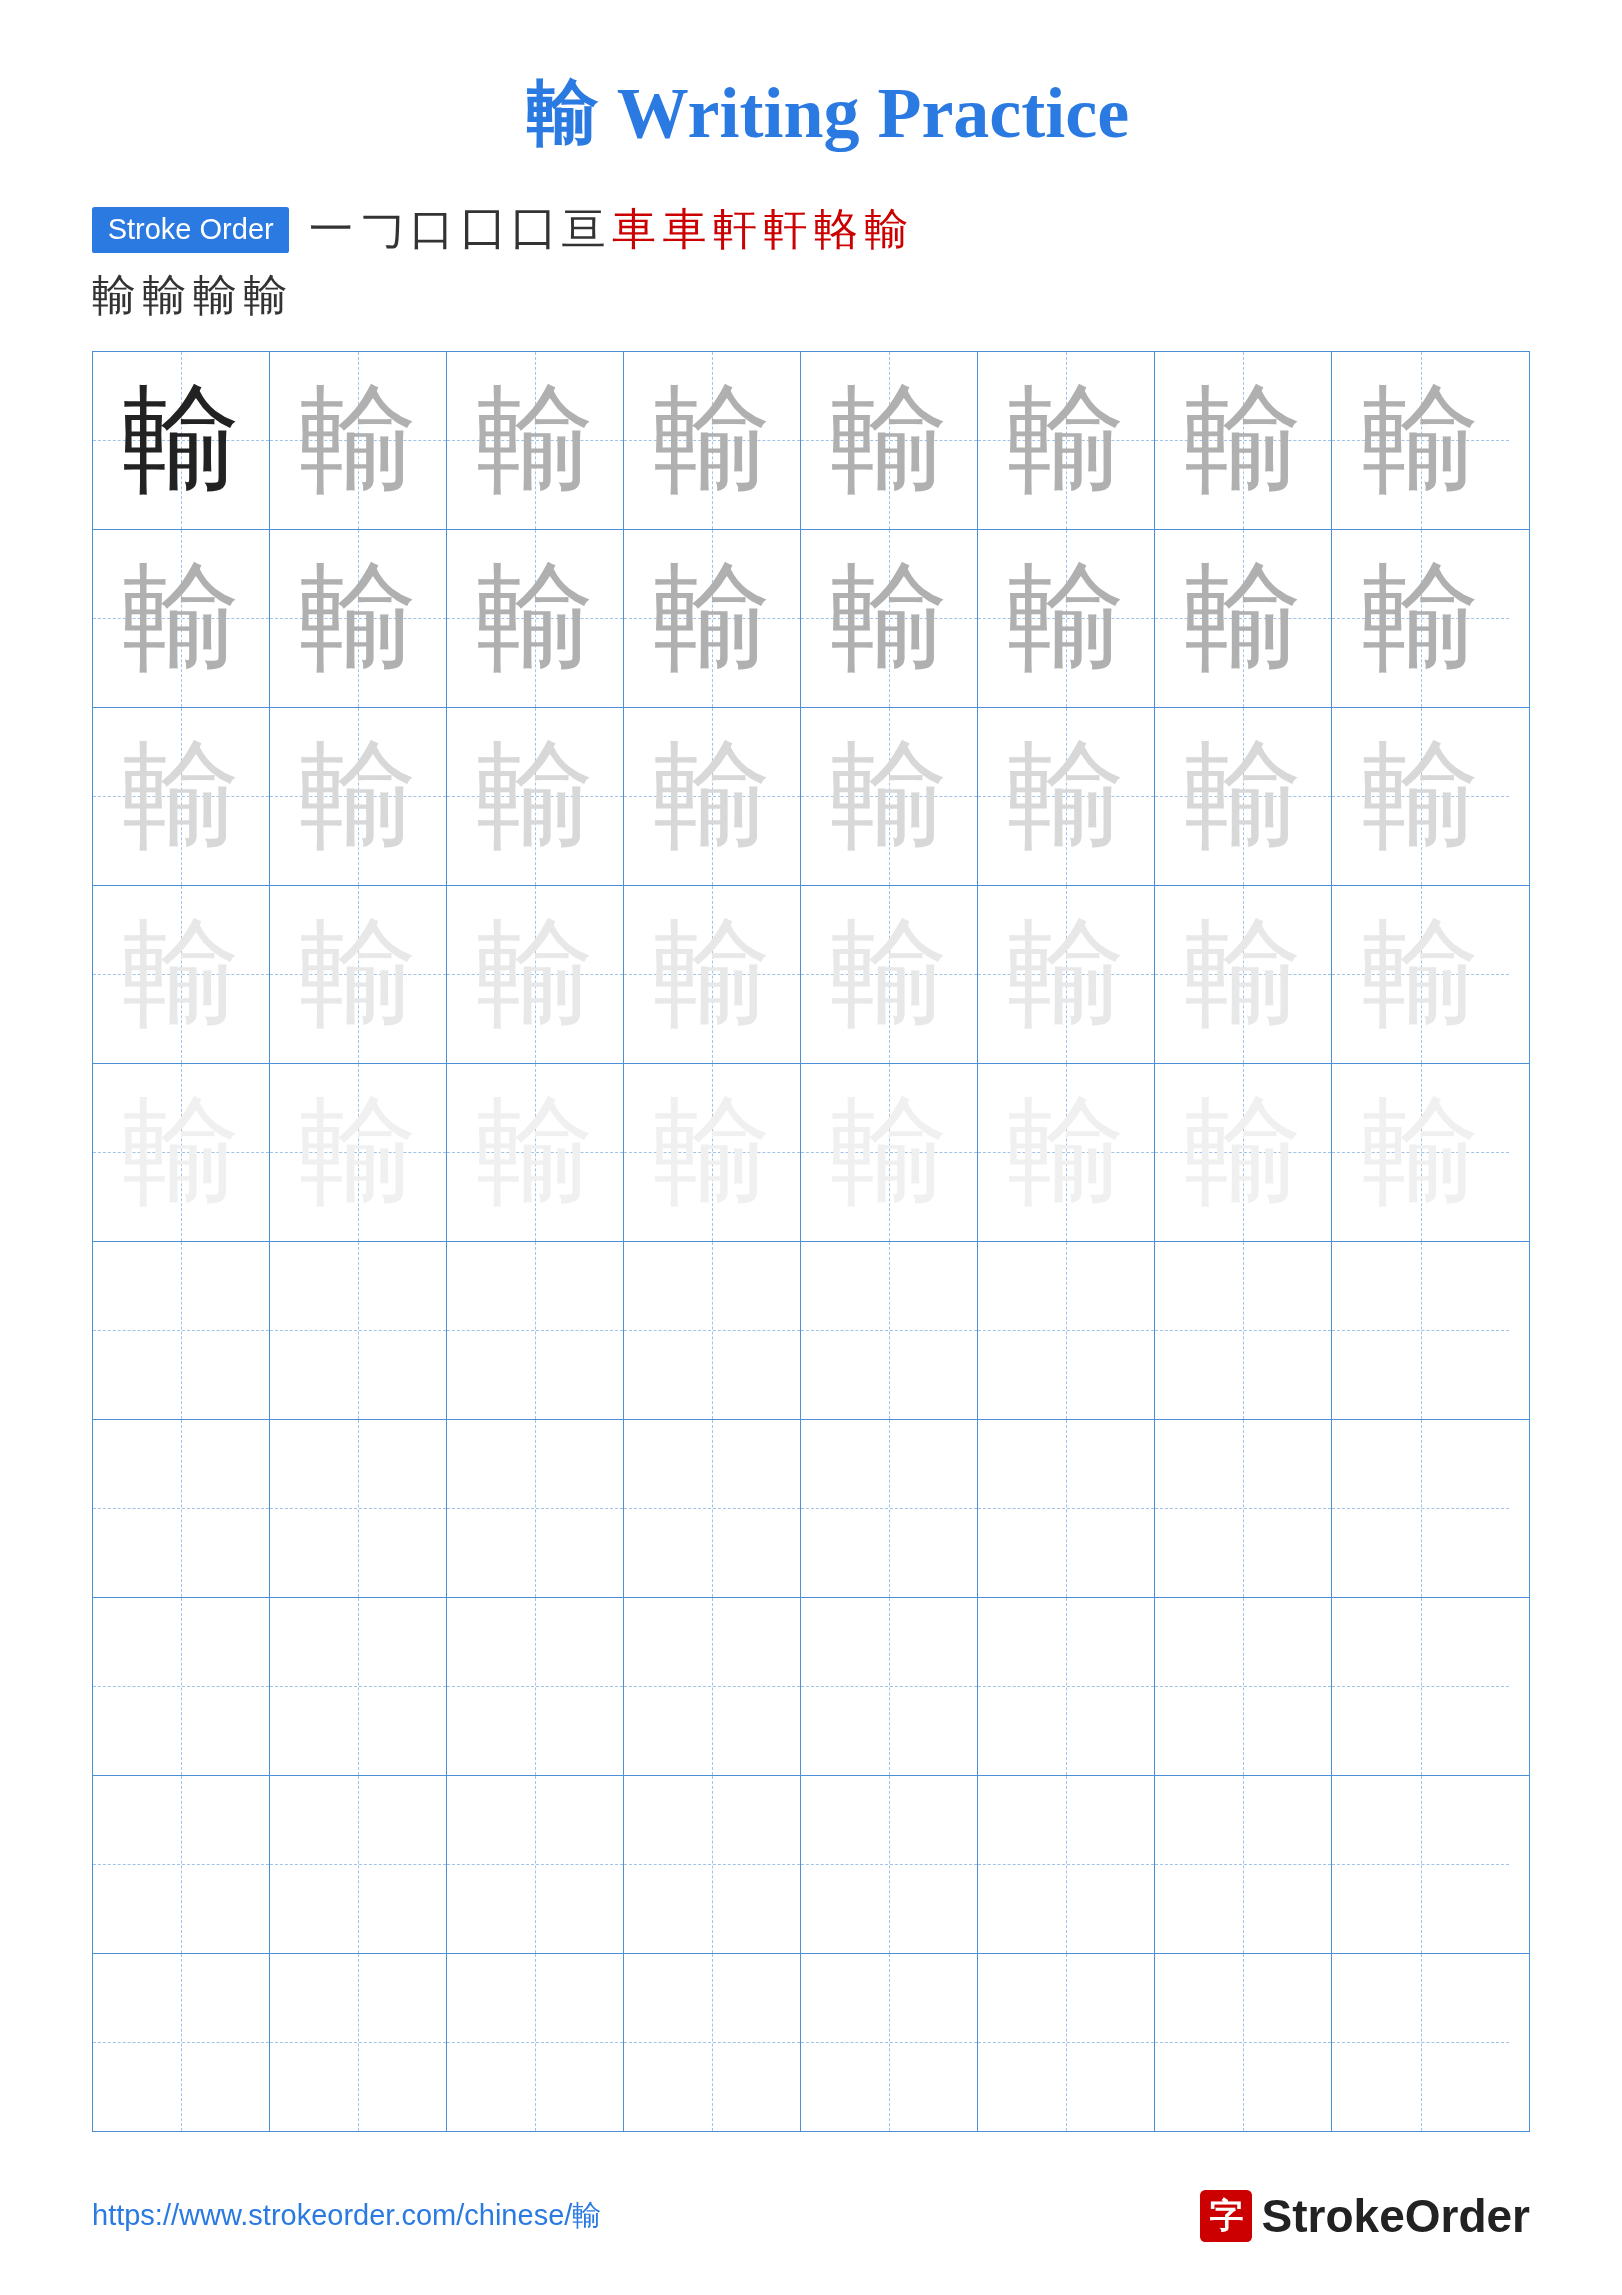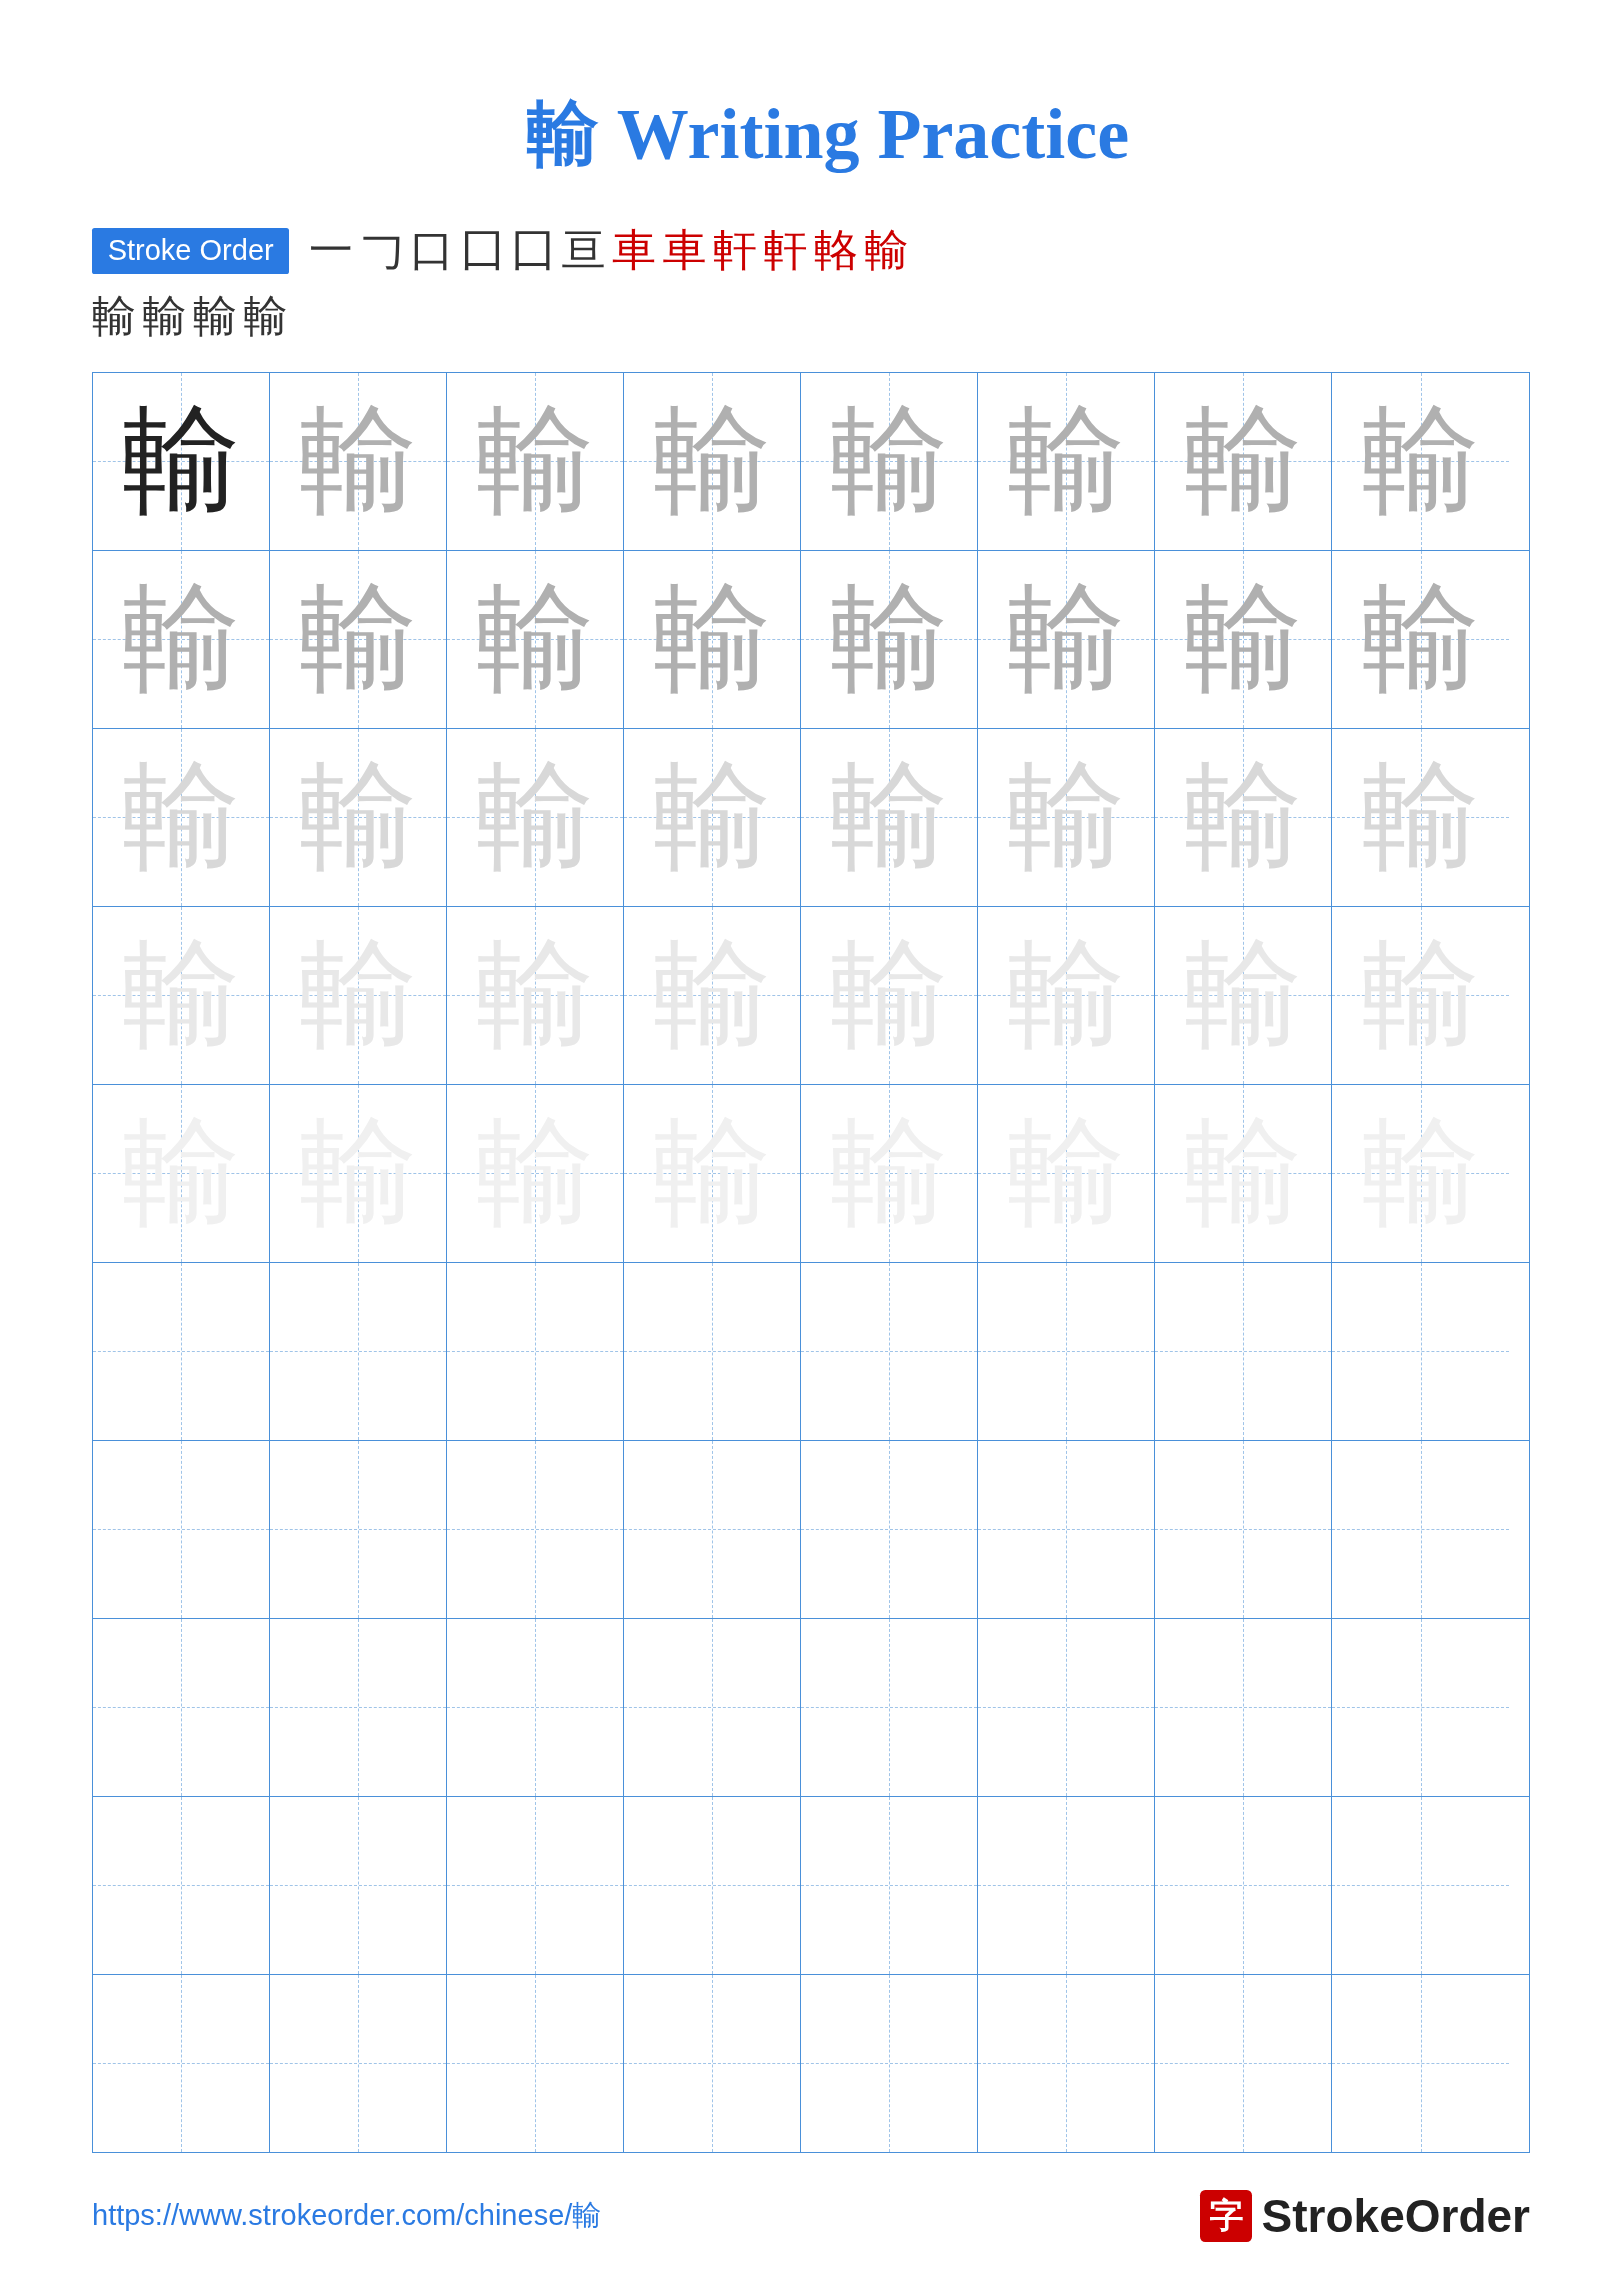--- a/index.html
+++ b/index.html
@@ -7,21 +7,21 @@
       width: 1622px;
       height: 2295px;
       background: #ffffff;
       font-family: serif;
       position: relative;
       overflow: hidden;
     }
 
     .page-title {
       text-align: center;
-      padding-top: 86px;
+      padding-top: 65px;
       font-size: 72px;
       font-weight: bold;
       color: #2a7ae2;
       margin-left: 34px;
     }
     .page-title span.char {
       color: #2a7ae2;
     }
     .page-title span.text {
       color: #2a7ae2;

